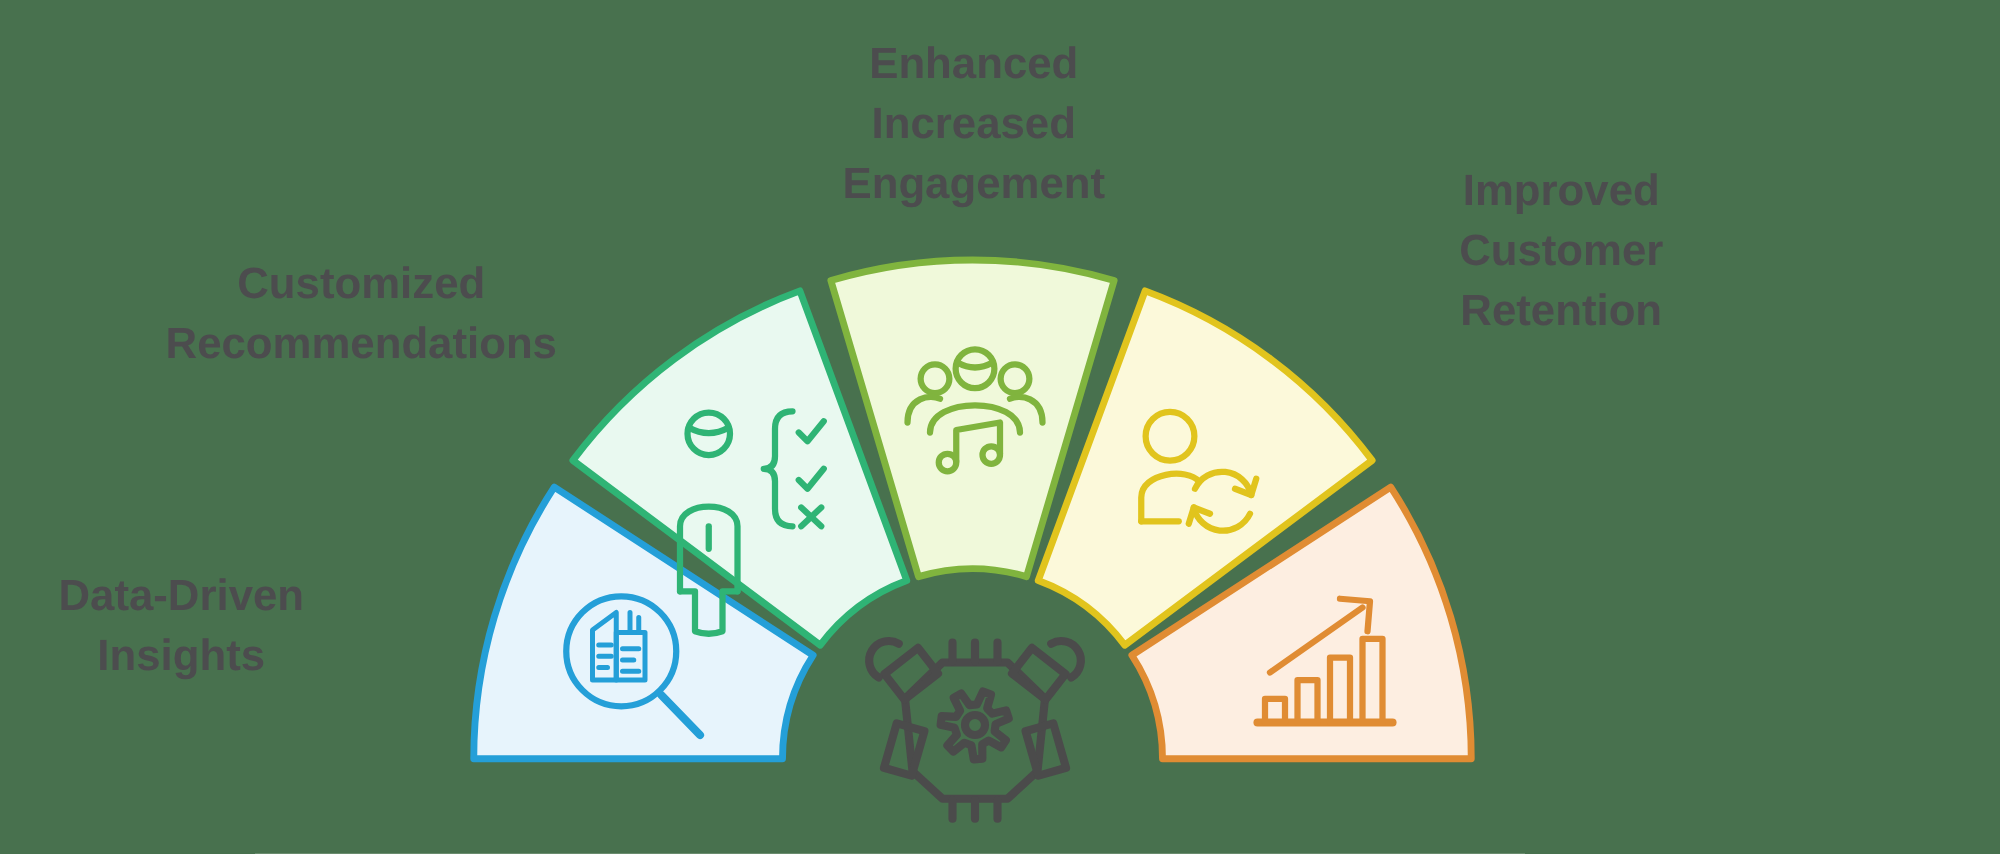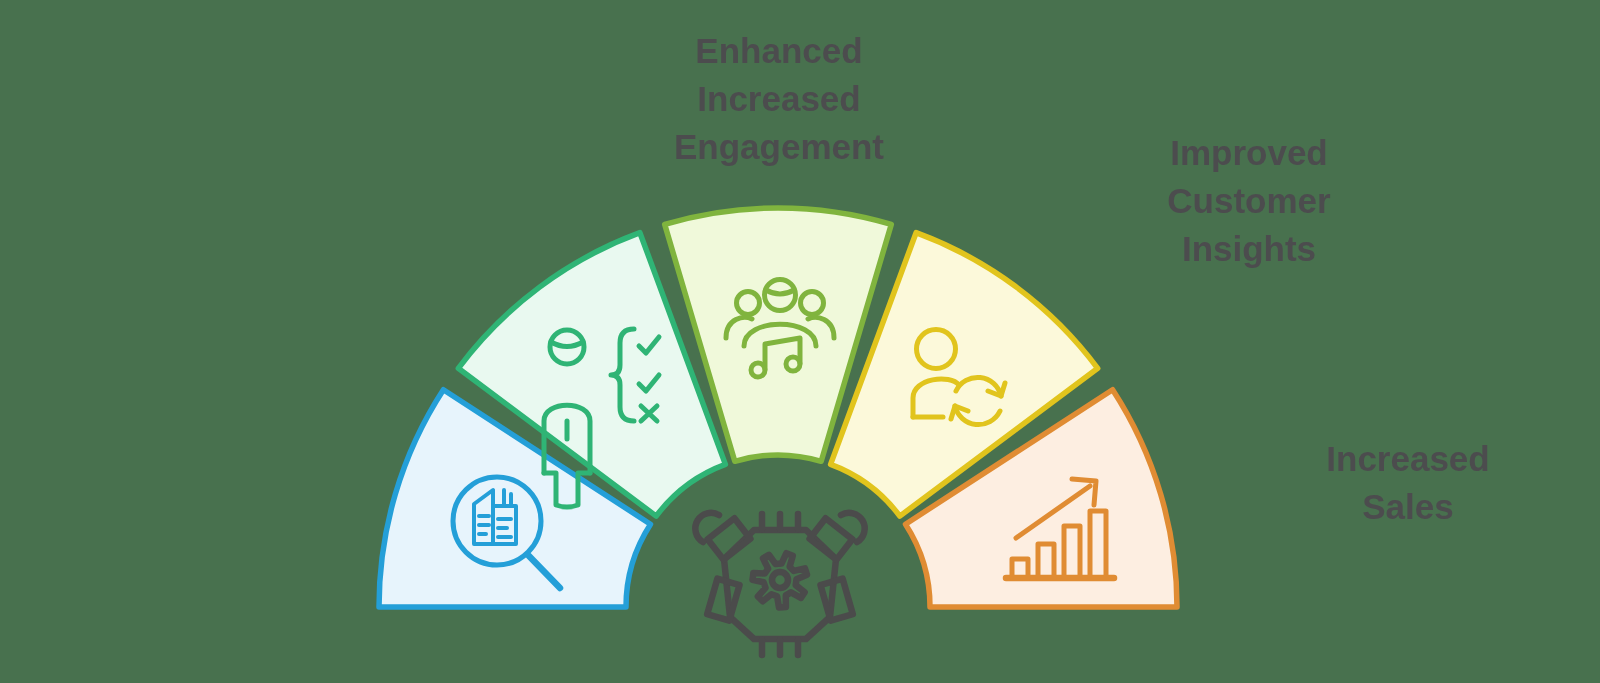--- a/index.html
+++ b/index.html
@@ -111,21 +111,24 @@
         <rect x="712" y="526" width="34" height="26" transform="rotate(-38 729 539)"></rect>
         <path d="M703,542 A14 14 0 0 1 719,515"></path>
         <rect x="814" y="526" width="34" height="26" transform="rotate(38 831 539)"></rect>
         <path d="M857,542 A14 14 0 0 0 841,515"></path>
         <rect x="712" y="581" width="23" height="37" transform="rotate(16 723 599)"></rect>
         <rect x="825" y="581" width="23" height="37" transform="rotate(-16 837 599)"></rect>
       </g>
     </g>
   </svg>
 
+  <div class="label" style="left: 145px; top: 501px; color: rgb(76, 76, 78);">Data-Driven
+Insights</div>
+  <div class="label" style="left: 289px; top: 251px; color: rgb(76, 76, 78);">Customized
+Recommendations</div>
   <div class="label" style="left: 779px; top: 99px; color: rgb(76, 76, 78);">Enhanced
 Increased
 Engagement</div>
   <div class="label" style="left: 1249px; top: 201px; color: rgb(76, 76, 78);">Improved
 Customer
-Insights</div>
-  <div class="label" style="left: 1408px; top: 483px; color: rgb(76, 76, 78);">Increased Sales</div>
+Retention</div>
 
 </div>
 
 </body></html>

